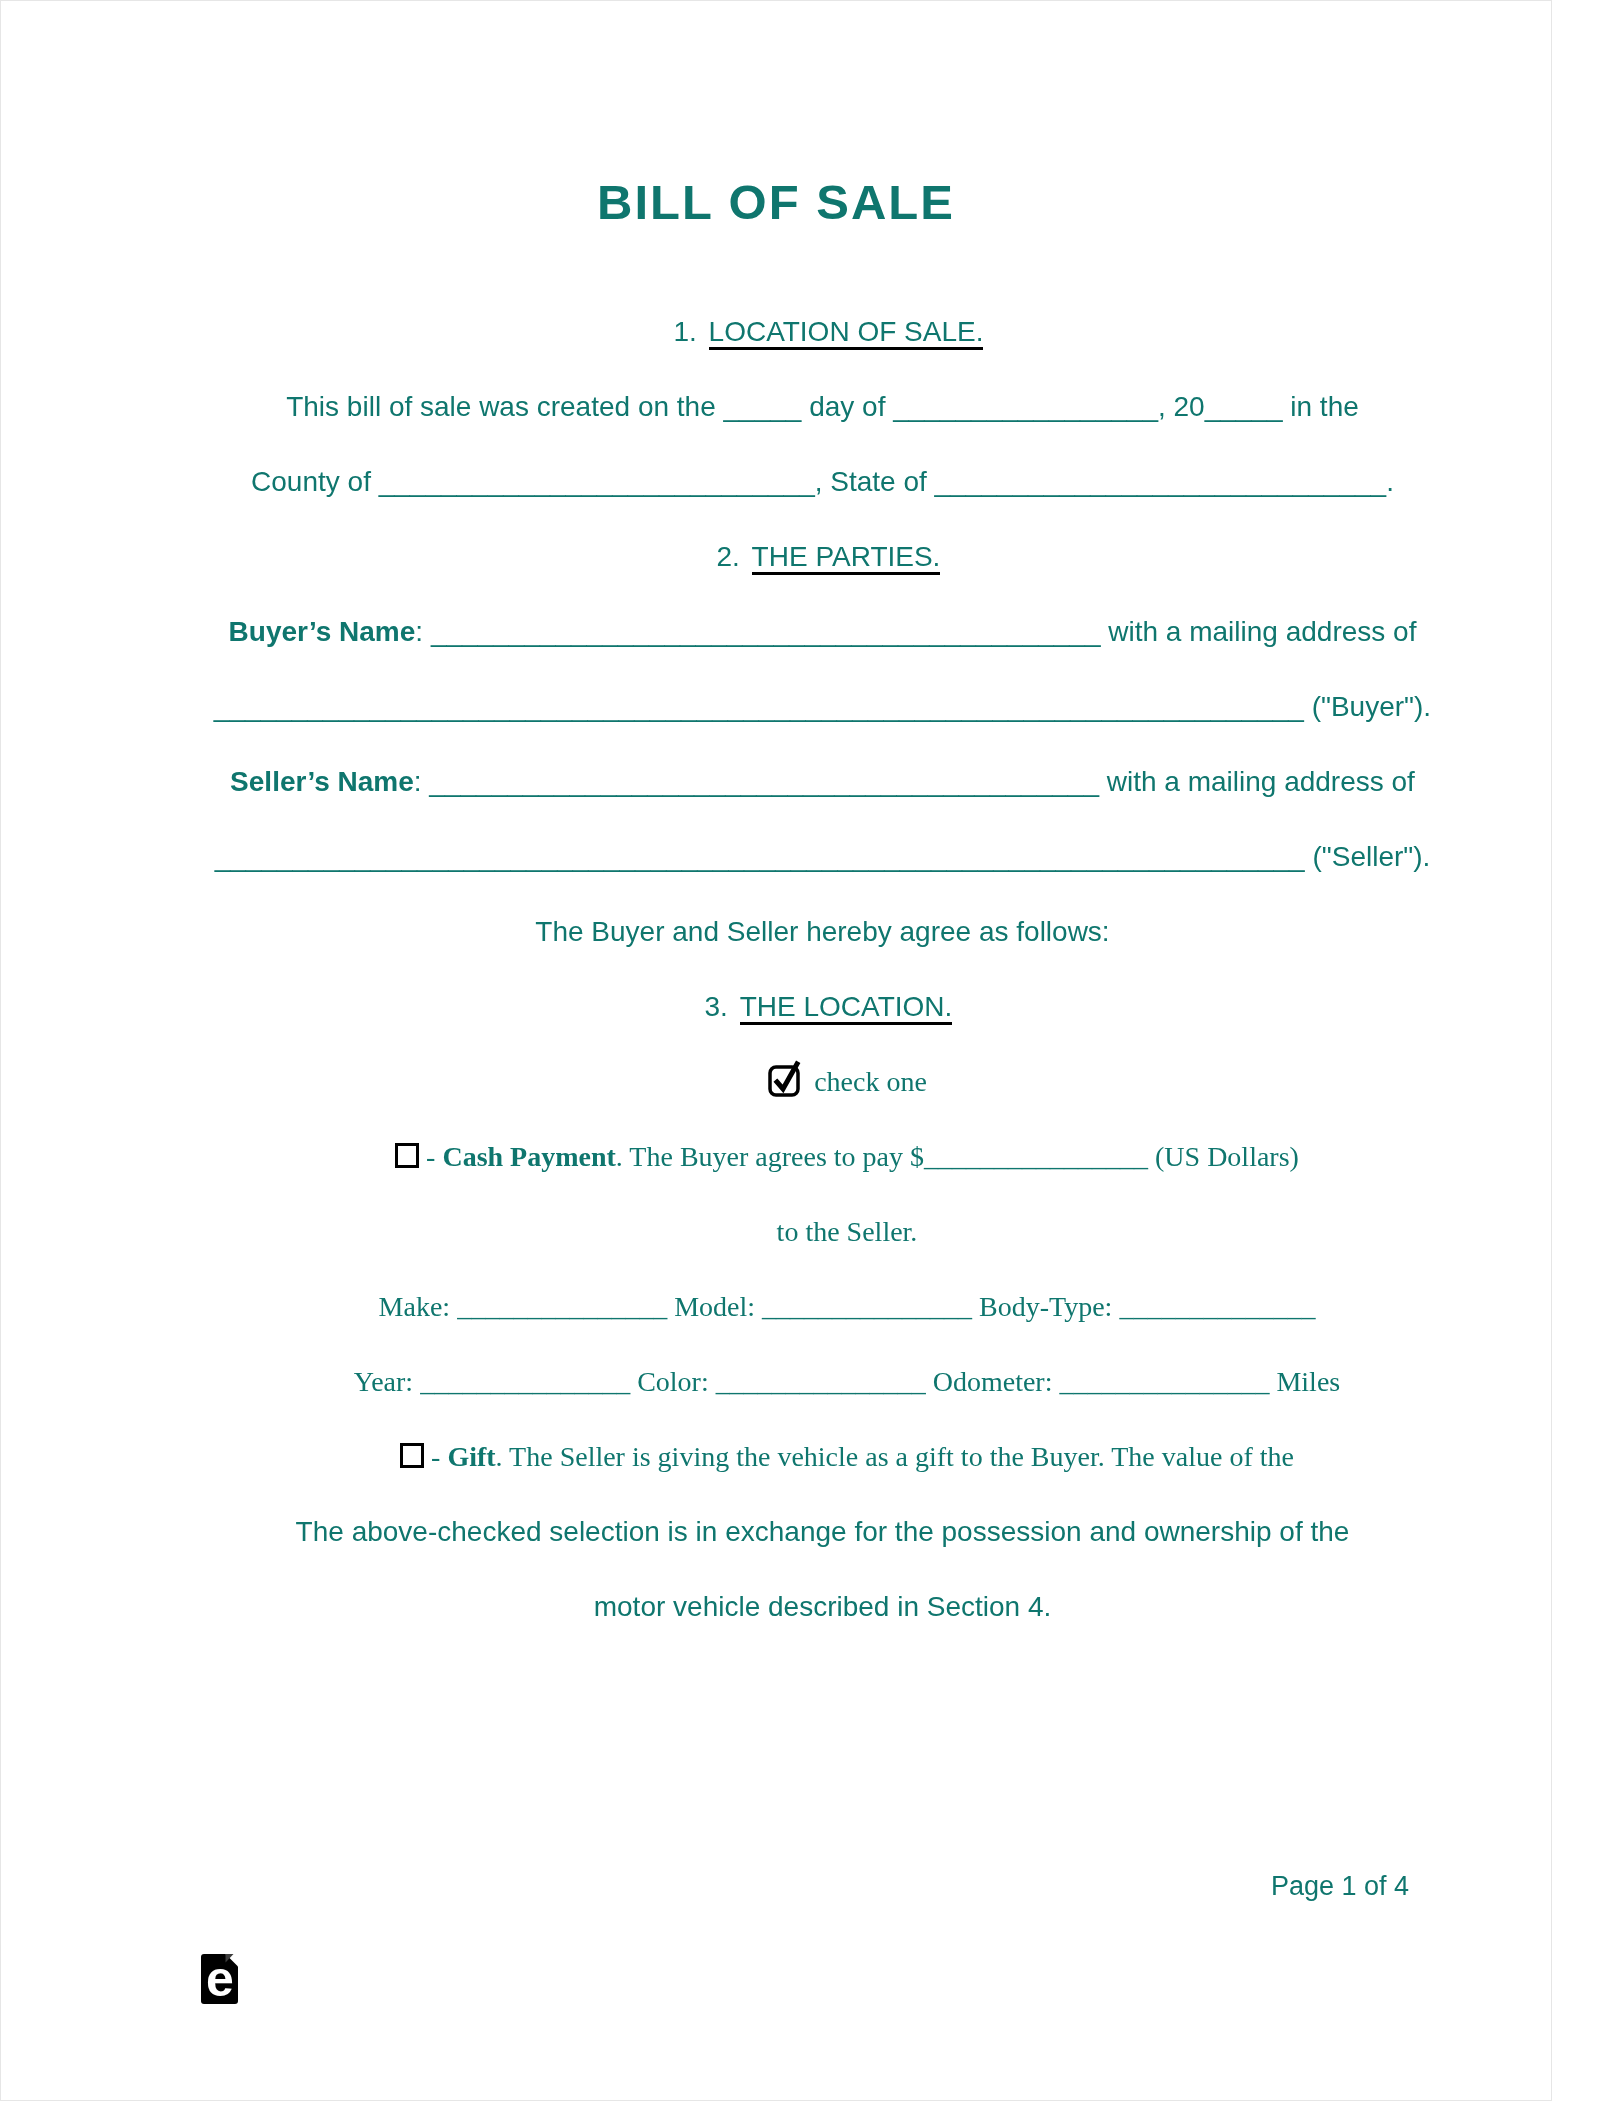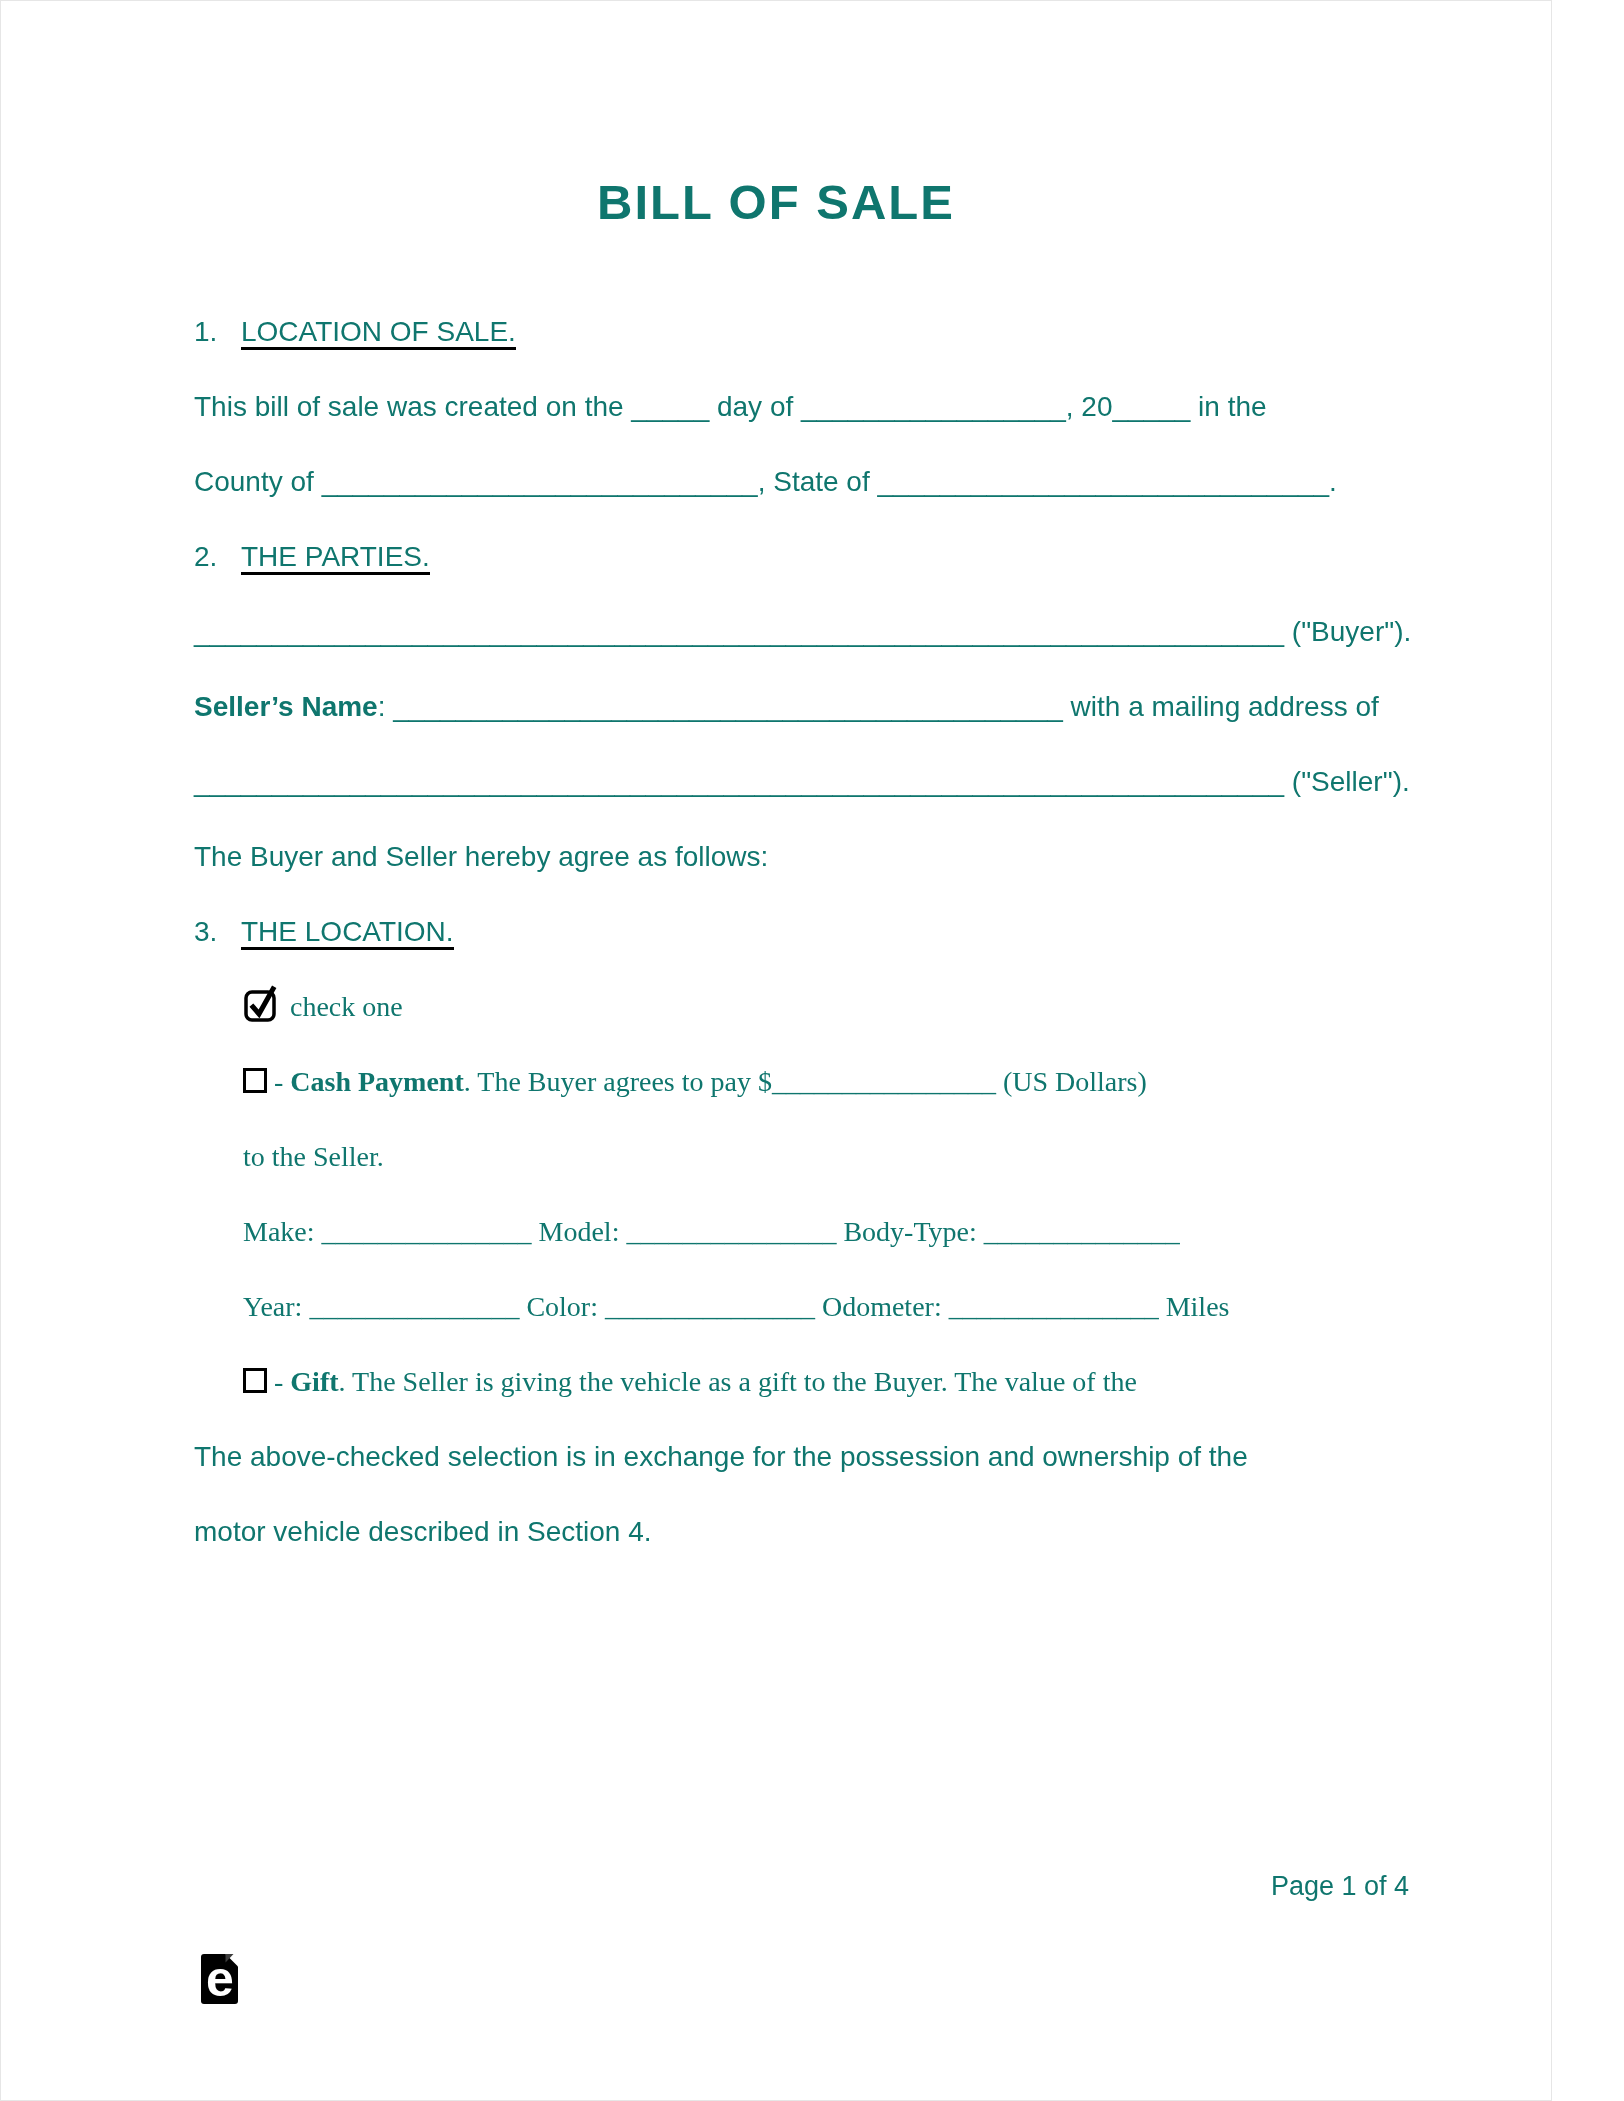--- a/index.html
+++ b/index.html
@@ -15,21 +15,21 @@
   }
   .title{
     position:absolute;top:177px;left:0;width:100%;
     margin:0;text-align:center;
     font-size:49px;font-weight:bold;letter-spacing:2px;line-height:1;
   }
   .content{
     position:absolute;left:193px;top:293px;right:100px;
     font-size:28px;line-height:75px;
   }
-  .line{height:75px;white-space:nowrap;}
+  .line{height:75px;white-space:nowrap;text-align:center;}
   .indent{padding-left:49px;font-family:Liberation Serif, serif;}
   .num{display:inline-block;width:47px;}
   .head{border-bottom:3px solid #000;}
   b{font-weight:bold;}
   .cb-empty{
     display:inline-block;width:18px;height:19px;
     border:3px solid #000;vertical-align:-2px;background:#fff;
   }
   .cb-checked{display:inline-block;margin-right:13px;}
   .cb-checked svg{vertical-align:-7px;display:inline-block;}
@@ -53,20 +53,23 @@
     </div>
     <div class="line">
       <span>This bill of sale was created on the _____ day of _________________, 20_____ in the</span>
     </div>
     <div class="line">
       <span>County of ____________________________, State of _____________________________.</span>
     </div>
 
     <div class="line">
       <span class="num">2.</span><span class="head">THE PARTIES.</span>
+    </div>
+    <div class="line">
+      <b>Buyer’s Name</b><span>: ___________________________________________ with a mailing address of</span>
     </div>
     <div class="line">
       <span>______________________________________________________________________ ("Buyer").</span>
     </div>
     <div class="line">
       <b>Seller’s Name</b><span>: ___________________________________________ with a mailing address of</span>
     </div>
     <div class="line">
       <span>______________________________________________________________________ ("Seller").</span>
     </div>

